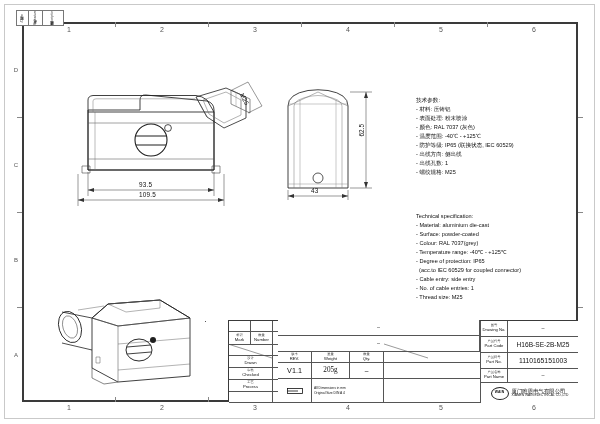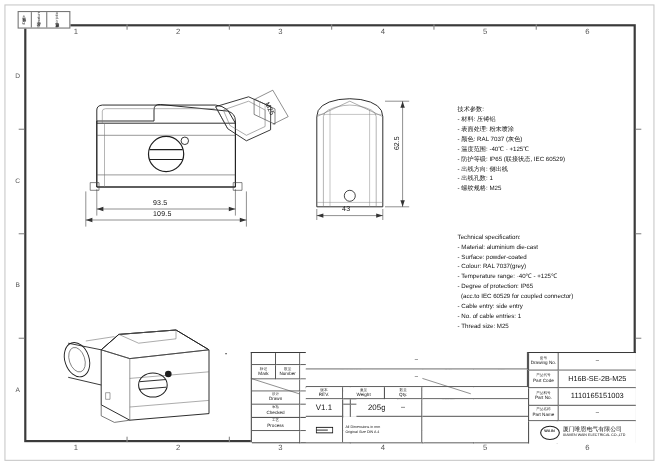--- a/index.html
+++ b/index.html
@@ -472,21 +472,21 @@
     </div>
     <div class="tb-cell" style="left:72px;top:32px;width:34px;height:11px;">
       <span class="cn">数量</span>
       <span class="en">Qty.</span>
     </div>
     <div class="tb-cell" style="left:106px;top:32px;width:96px;height:11px;border-right:none;"></div>
 
     <div class="tb-cell" style="left:0;top:43px;width:34px;height:16px;">
       <span class="tb-val big">V1.1</span>
     </div>
-    <div class="tb-cell" style="left:46px;top:43px;width:38px;height:16px;">
+    <div class="tb-cell" style="left:34px;top:43px;width:38px;height:16px;font-family:Liberation Serif, serif;">
       <span class="tb-val big">205g</span>
     </div>
     <div class="tb-cell" style="left:72px;top:43px;width:34px;height:16px;">
       <span class="tb-val">–</span>
     </div>
     <div class="tb-cell" style="left:106px;top:43px;width:96px;height:16px;border-right:none;"></div>
 
     <div class="tb-cell" style="left:0;top:59px;width:34px;height:23px;border-bottom:none;">
       <svg width="16" height="8" viewBox="0 0 16 8">
         <rect x="0.5" y="1.5" width="15" height="5" fill="none" stroke="#111" stroke-width="0.8"></rect>

